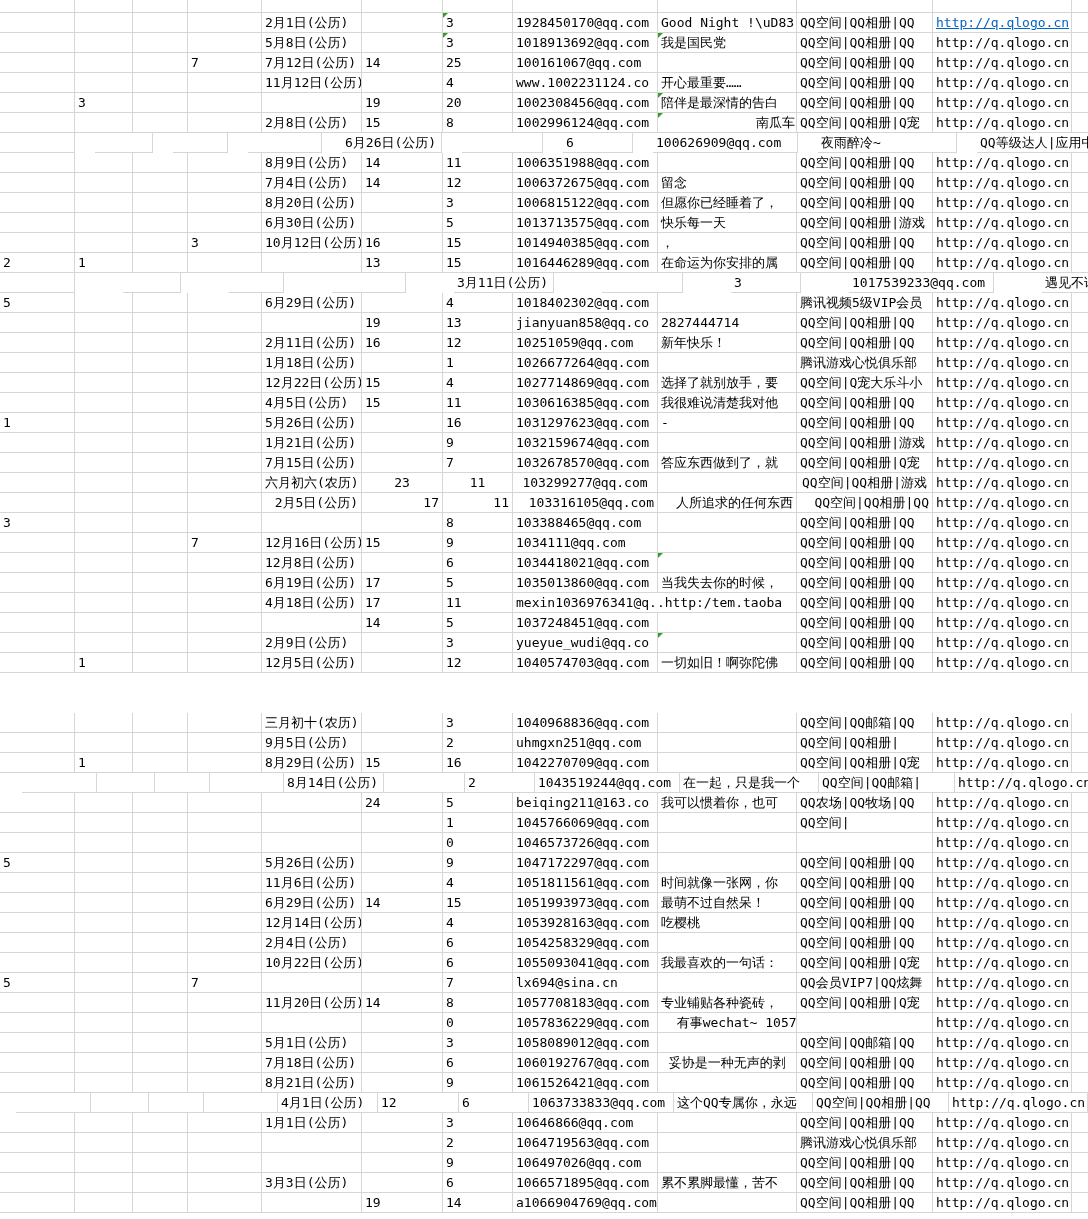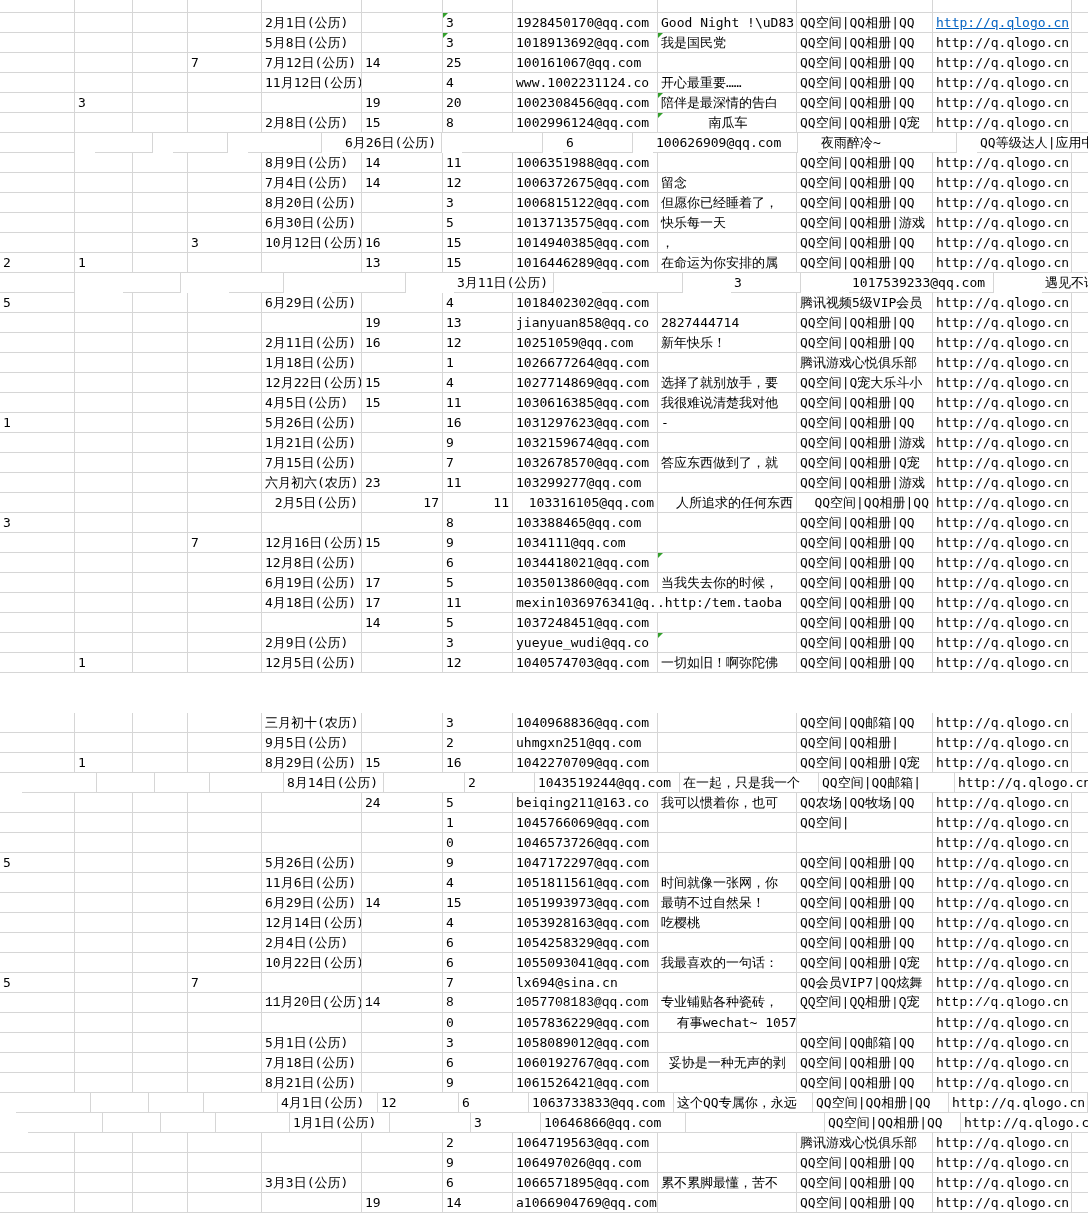--- a/index.html
+++ b/index.html
@@ -20,21 +20,21 @@
     border-right:1px solid #d6d6d6;
     border-bottom:1px solid #d6d6d6;
     padding:0 3px 0 3px;
     line-height:19px;
     white-space:pre;
     overflow:hidden;
     box-sizing:border-box;
   }
   .cell.filler{border-right:none;}
   .cell.ov{overflow:visible;z-index:2;border-right:none;}
-  .cell.sr{text-align:center;padding-right:1px;}
+  .cell.sr{text-align:right;padding-right:1px;}
   .cell.link{color:#0563c1;text-decoration:underline;}
   .gt{
     position:absolute;top:0;left:0;width:0;height:0;
     border-top:5px solid #33a02c;
     border-right:5px solid transparent;
   }
 </style>
 </head>
 <body>
 
@@ -368,21 +368,21 @@
       <div class="cell"></div>
       <div class="cell">7月15日(公历)</div>
       <div class="cell"></div>
       <div class="cell">7</div>
       <div class="cell">1032678570@qq.com</div>
       <div class="cell">答应东西做到了，就</div>
       <div class="cell">QQ空间|QQ相册|Q宠</div>
       <div class="cell">http://q.qlogo.cn</div>
       <div class="cell filler"></div>
     </div>
-    <div class="row" style="grid-template-columns: 75px 58px 55px 74px 100px 81px 70px 145px 139px 136px 139px 1fr;">
+    <div class="row" style="grid-template-columns: 75px 58px 55px 74px 100px 81px 70px 145px 139px 136px 139px 1fr; text-align: center;">
       <div class="cell"></div>
       <div class="cell"></div>
       <div class="cell"></div>
       <div class="cell"></div>
       <div class="cell">六月初六(农历)</div>
       <div class="cell">23</div>
       <div class="cell">11</div>
       <div class="cell">103299277@qq.com</div>
       <div class="cell"></div>
       <div class="cell">QQ空间|QQ相册|游戏</div>
@@ -704,21 +704,21 @@
       <div class="cell">7</div>
       <div class="cell"></div>
       <div class="cell"></div>
       <div class="cell">7</div>
       <div class="cell">lx694@sina.cn</div>
       <div class="cell"></div>
       <div class="cell">QQ会员VIP7|QQ炫舞</div>
       <div class="cell">http://q.qlogo.cn</div>
       <div class="cell filler"></div>
     </div>
-    <div class="row" style="grid-template-columns: 75px 58px 55px 74px 100px 81px 70px 145px 139px 136px 139px 1fr; font-family: Liberation Mono, monospace;">
+    <div class="row" style="grid-template-columns: 75px 58px 55px 74px 100px 81px 70px 145px 139px 136px 139px 1fr;">
       <div class="cell"></div>
       <div class="cell"></div>
       <div class="cell"></div>
       <div class="cell"></div>
       <div class="cell">11月20日(公历)</div>
       <div class="cell">14</div>
       <div class="cell">8</div>
       <div class="cell">1057708183@qq.com</div>
       <div class="cell">专业铺贴各种瓷砖，</div>
       <div class="cell">QQ空间|QQ相册|Q宠</div>
@@ -788,21 +788,21 @@
       <div class="cell"></div>
       <div class="cell">4月1日(公历)</div>
       <div class="cell">12</div>
       <div class="cell">6</div>
       <div class="cell">1063733833@qq.com</div>
       <div class="cell">这个QQ专属你，永远</div>
       <div class="cell">QQ空间|QQ相册|QQ</div>
       <div class="cell">http://q.qlogo.cn</div>
       <div class="cell filler"></div>
     </div>
-    <div class="row" style="grid-template-columns: 75px 58px 55px 74px 100px 81px 70px 145px 139px 136px 139px 1fr; padding-left: 28px;">
+    <div class="row" style="grid-template-columns: 75px 58px 55px 74px 100px 81px 70px 145px 139px 136px 139px 1fr;">
       <div class="cell"></div>
       <div class="cell"></div>
       <div class="cell"></div>
       <div class="cell"></div>
       <div class="cell">1月1日(公历)</div>
       <div class="cell"></div>
       <div class="cell">3</div>
       <div class="cell">10646866@qq.com</div>
       <div class="cell"></div>
       <div class="cell">QQ空间|QQ相册|QQ</div>

